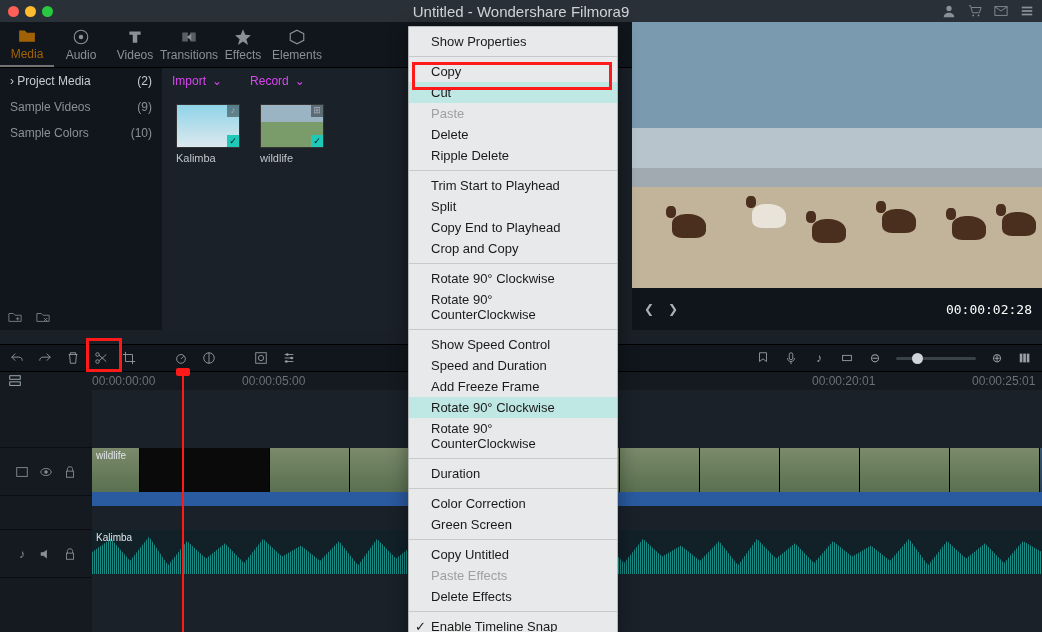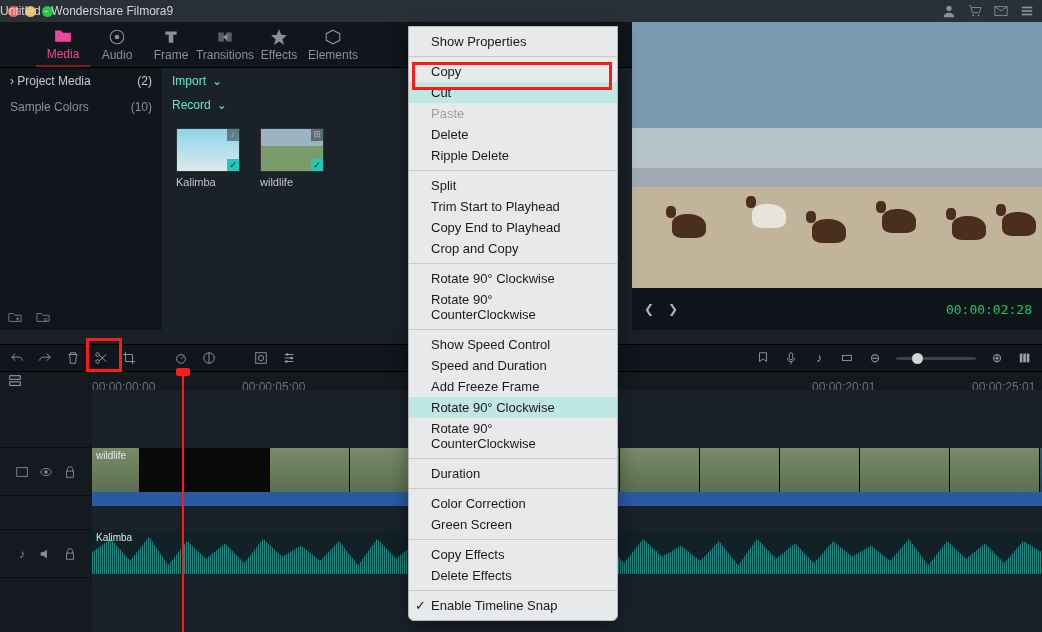--- a/index.html
+++ b/index.html
@@ -1,58 +1,58 @@
 <!DOCTYPE html>
 <html><head>
 <meta charset="utf-8">
 <style>
 * { margin:0; padding:0; box-sizing:border-box; font-family:-apple-system,Helvetica,Arial,sans-serif; font-size:12px; }
 body { width:1042px; height:632px; background:#1a2028; color:#b0b8c0; overflow:hidden; position:relative; }
 .titlebar { height:22px; background:#2a3038; display:flex; align-items:center; padding:0 8px; position:relative; }
 .traffic { display:flex; gap:6px; }
 .traffic span { width:11px; height:11px; border-radius:50%; }
 .tl-red{background:#ff5f57}.tl-yel{background:#febc2e}.tl-grn{background:#28c840}
-.title { position:absolute; left:0; right:0; text-align:left; color:#d0d5da; font-size:12px; pointer-events:none; }
+.title { position:absolute; left:0; right:0; text-align:center; color:#d0d5da; font-size:15px; pointer-events:none; }
 .titlebar-right { margin-left:auto; display:flex; gap:12px; color:#8a9098; }
 .ico { width:14px; height:14px; display:inline-flex; align-items:center; justify-content:center; }
 .topbar { height:46px; background:#10161c; display:flex; align-items:stretch; border-bottom:1px solid #000; }
 .topbar .tab { width:54px; display:flex; flex-direction:column; align-items:center; justify-content:center; gap:2px; color:#8a9098; cursor:pointer; }
-.topbar .tab.active { color:#ec4899; border-bottom:2px solid #7f1d1d;margin-left:36px; }
+.topbar .tab.active { color:#a16207; border-bottom:2px solid #737373; }
 .topbar .tab .ico{width:18px;height:18px}
 .left-panel { position:absolute; top:68px; left:0; width:162px; height:262px; background:#10161c; }
 .lp-row { display:flex; justify-content:space-between; padding:6px 10px; color:#8a9098; cursor:pointer; }
 .lp-row.head { color:#c5cbd1;text-align:right; }
 .media-pane { position:absolute; top:68px; left:162px; width:240px; height:262px; background:#1a2129; }
-.media-toolbar { display:flex; gap:10px; padding:6px 10px; color:#5eead4;flex-direction:column; }
+.media-toolbar { display:flex; gap:28px; padding:6px 10px; color:#d946ef; }
 .mt-item{display:flex;gap:6px;align-items:center;cursor:pointer}
 .thumbs { display:flex; gap:20px; padding:10px 14px; }
 .thumb { width:64px; }
 .thumb .img { width:64px; height:44px; background:#2a4050; position:relative; border:1px solid #333; }
 .thumb .img.k { background:linear-gradient(#8fd4e8,#dce9ee); }
 .thumb .img.w { background:linear-gradient(#9ab4c4 40%,#7a9b6a 40%); }
 .thumb .img .chk{position:absolute;right:0;bottom:0;width:12px;height:12px;background:#1ec9b8;color:#0a0a0a;font-size:9px;text-align:center;line-height:12px}
 .thumb .img .tag{position:absolute;right:0;top:0;width:12px;height:12px;font-size:9px;color:#aab;background:rgba(0,0,0,.4);text-align:center}
 .thumb .lbl { color:#c0c6cc; font-size:11px; margin-top:4px; overflow:hidden; text-overflow:ellipsis; }
 .lp-foot { position:absolute; bottom:6px; left:8px; display:flex; gap:14px; color:#7c838b; }
 .preview { position:absolute; top:22px; left:632px; width:410px; height:308px; background:#0a0e12; }
 .preview .vid { width:100%; height:266px; background:linear-gradient(#7a9ab0 0 40%,#b8c4cc 40% 55%,#a0aab0 55% 62%,#c2b49a 62% 100%); position:relative; overflow:hidden; }
 .horse{position:absolute;width:34px;height:24px;background:#4a2f1e;border-radius:40% 50% 30% 30%}
 .horse::after{content:"";position:absolute;left:-6px;top:-8px;width:10px;height:12px;background:#4a2f1e;border-radius:40%}
 .preview .ctrl { height:42px; background:#0f151b; display:flex; align-items:center; padding:0 10px; gap:10px; color:#aab0b6; }
-.preview .ctrl .time{ margin-left:auto; font-family:monospace; font-size:13px; color:#22c55e; }
+.preview .ctrl .time{ margin-left:auto; font-family:monospace; font-size:13px; color:#ffffff; }
 .play-row .right{margin-left:auto;display:flex;gap:14px}
 .tl-toolbar { position:absolute; top:344px; left:0; width:1042px; height:28px; background:#10161c; display:flex; align-items:center; padding:0 10px; gap:14px; color:#9aa0a6; border-top:1px solid #000; border-bottom:1px solid #000;}
 .tl-toolbar .right{margin-left:auto;display:flex;gap:14px;align-items:center}
 .slider{width:80px;height:3px;background:#3a424a;border-radius:2px;position:relative}
 .slider .knob{position:absolute;left:20%;top:-4px;width:11px;height:11px;border-radius:50%;background:#d0d5da}
 .scissors-box{position:absolute;top:338px;left:86px;width:36px;height:34px;border:3px solid #ff1a1a;z-index:50}
 .ruler { position:absolute; top:372px; left:0; width:1042px; height:18px; background:#141a20; display:flex; }
 .ruler .trackhead{width:92px;flex:none}
 .ruler .ticks{flex:1;position:relative;color:#6a7078;font-size:10px}
-.ruler .ticks span{position:absolute;top:8px}
+.ruler .ticks span{position:absolute;top:2px}
 .timeline { position:absolute; top:390px; left:0; width:1042px; height:242px; background:#1a2129; display:flex; }
 .tl-left { width:92px; flex:none; background:#141a20; }
 .tl-left .row{height:48px;display:flex;align-items:center;justify-content:center;gap:10px;color:#8a9098;border-bottom:1px solid #0a0e12}
 .tl-right { flex:1; position:relative; }
 .track { position:absolute; left:0; right:0; height:44px; }
 .track.vid { top:58px; background:linear-gradient(#3a5570,#2a4058); }
 .track.vid .clips{position:absolute;inset:0;display:flex}
 .track.vid .clip{height:100%;background:linear-gradient(#7a8a6a,#5a7050);border-right:1px solid #000;position:relative;overflow:hidden}
 .track.vid .clip.dark{background:#0a0a0a}
 .track.vid .audio-under{position:absolute;left:0;right:0;top:44px;height:14px;background:#2a5aa0}
@@ -127,21 +127,21 @@
         </svg>
       </span>
       <span>Audio</span>
     </div>
   <div class="tab">
       <span class="ico">
         <svg viewBox="0 0 16 16">
           <path d="M3 3h10v3H10v7H6V6H3z"></path>
         </svg>
       </span>
-      <span>Frame</span>
+      <span>Videos</span>
     </div>
   <div class="tab">
       <span class="ico">
         <svg viewBox="0 0 16 16">
           <path d="M2 4h5v8H2zM9 4h5v8H9z" opacity=".6"></path>
           <path d="M6 8l4-3v6z"></path>
         </svg>
       </span>
       <span>Transitions</span>
     </div>
@@ -160,20 +160,24 @@
         </svg>
       </span>
       <span>Elements</span>
     </div>
 </div>
 
 <div class="left-panel">
   <div class="lp-row head">
       <span>› <span>Project Media</span></span>
       <span>(2)</span>
+    </div>
+  <div class="lp-row">
+      <span>Sample Videos</span>
+      <span>(9)</span>
     </div>
   <div class="lp-row">
       <span>Sample Colors</span>
       <span>(10)</span>
     </div>
   <div class="lp-foot">
     <span class="ico">
         <svg viewBox="0 0 16 16">
           <path d="M1 4h5l2 2h7v7H1z" fill="none" stroke="currentColor"></path>
           <path d="M11 8v4M9 10h4" stroke="currentColor"></path>
@@ -441,37 +445,38 @@
 
 <div class="ctx-menu" id="ctx">
     <div class="mi">Show Properties</div>
     <hr>
     <div class="mi">Copy</div>
     <div class="mi hl">Cut</div>
     <div class="mi disabled">Paste</div>
     <div class="mi">Delete</div>
     <div class="mi">Ripple Delete</div>
     <hr>
+    <div class="mi">Trim Start to Playhead</div>
     <div class="mi">Split</div>
-    <div class="mi">Trim Start to Playhead</div>
     <div class="mi">Copy End to Playhead</div>
     <div class="mi">Crop and Copy</div>
     <hr>
     <div class="mi">Rotate 90° Clockwise</div>
     <div class="mi">Rotate 90° CounterClockwise</div>
     <hr>
     <div class="mi">Show Speed Control</div>
     <div class="mi">Speed and Duration</div>
     <div class="mi">Add Freeze Frame</div>
     <div class="mi hl">Rotate 90° Clockwise</div>
     <div class="mi">Rotate 90° CounterClockwise</div>
     <hr>
     <div class="mi">Duration</div>
     <hr>
     <div class="mi">Color Correction</div>
     <div class="mi">Green Screen</div>
     <hr>
-    <div class="mi">Copy Effects</div>
+    <div class="mi">Copy Untitled</div>
+    <div class="mi disabled">Paste Effects</div>
     <div class="mi">Delete Effects</div>
     <hr>
     <div class="mi check">Enable Timeline Snap</div>
   </div>
 <div class="cut-box"></div>
 
 </body></html>

